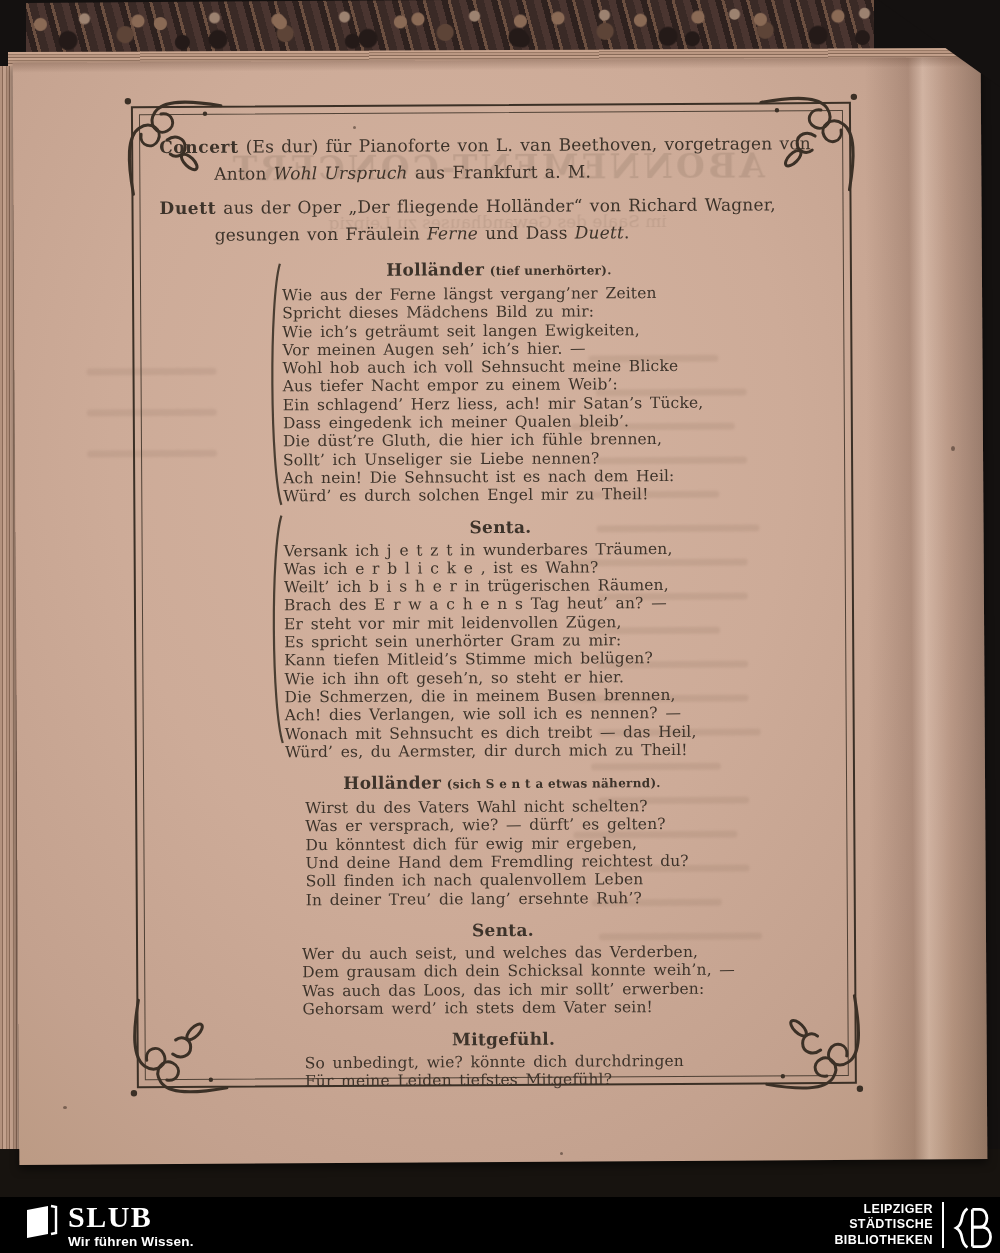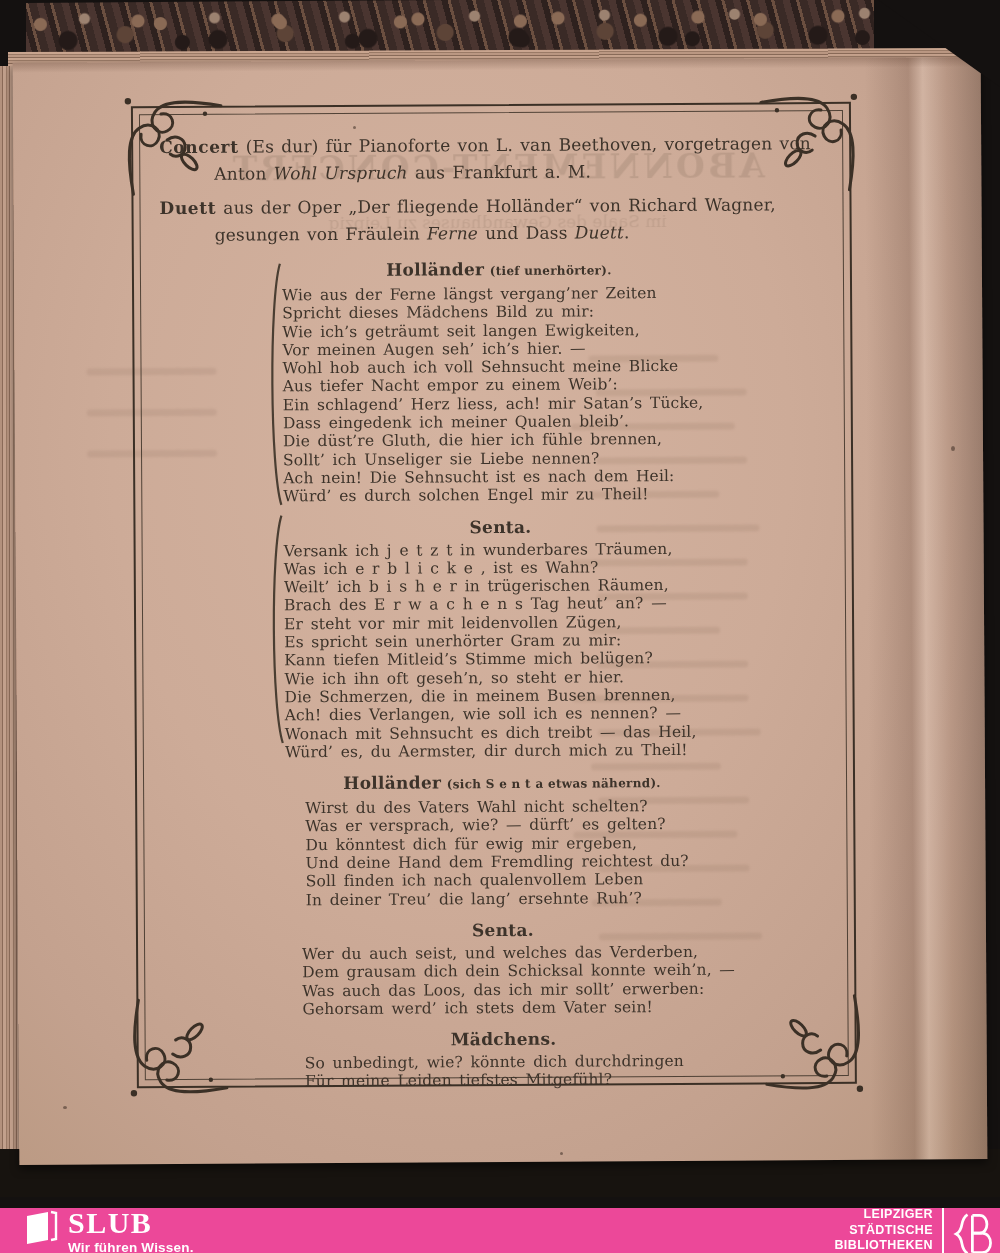--- a/index.html
+++ b/index.html
@@ -109,21 +109,21 @@
   .v3{margin-left:168px;}
   .v4{margin-left:164px;}
   .v5{margin-left:166px;}
   .brace{position:absolute;left:132px;width:16px;z-index:1;}
   .brace path{stroke:#4a3e32;stroke-width:2.2;fill:none;vector-effect:non-scaling-stroke;}
   .brace-1{top:2px;height:246px;}
   .brace-2{top:254px;height:232px;}
 
   
   .footer-bar{
-    position:absolute;left:0;bottom:0;width:1000px;height:45px;background:#ec4899;z-index:10;
+    position:absolute;left:0;bottom:0;width:1000px;height:56px;background:#000000;z-index:10;
     display:flex;align-items:center;justify-content:space-between;
     font-family:"Liberation Sans", sans-serif;color:#fff;
   }
   .slub-block{display:flex;align-items:flex-start;margin-left:24px;gap:10px;margin-top:2px;}
   .slub-text{display:flex;flex-direction:column;}
   .slub-name{font-family:"Liberation Serif", serif;font-weight:bold;font-size:30px;line-height:27px;letter-spacing:1.5px;}
   .slub-tag{font-size:13.5px;font-weight:bold;margin-top:4px;letter-spacing:.2px;}
   .lib-block{display:flex;align-items:center;gap:9px;margin-right:5px;height:100%;}
   .lib-lines{text-align:right;font-weight:bold;font-size:12.5px;line-height:15.5px;letter-spacing:.4px;}
   .lib-divider{width:2px;height:46px;background:#fff;}
@@ -282,21 +282,21 @@
         <div class="speaker-line"><span class="speaker">Senta.</span> </div>
         <div class="verse v4">
           <div class="vline">Wer du auch seist, und welches das Verderben,</div>
           <div class="vline">Dem grausam dich dein Schicksal konnte weih’n, —</div>
           <div class="vline">Was auch das Loos, das ich mir sollt’ erwerben:</div>
           <div class="vline">Gehorsam werd’ ich stets dem Vater sein!</div>
         </div>
       </div>
 
       <div class="section">
-        <div class="speaker-line"><span class="speaker">Mädchens.</span> </div>
+        <div class="speaker-line"><span class="speaker">Mitgefühl.</span> </div>
         <div class="verse v5">
           <div class="vline">So unbedingt, wie? könnte dich durchdringen</div>
           <div class="vline">Für meine Leiden tiefstes Mitgefühl?</div>
         </div>
       </div>
 
     </div>
   </div>
 </div>
 

